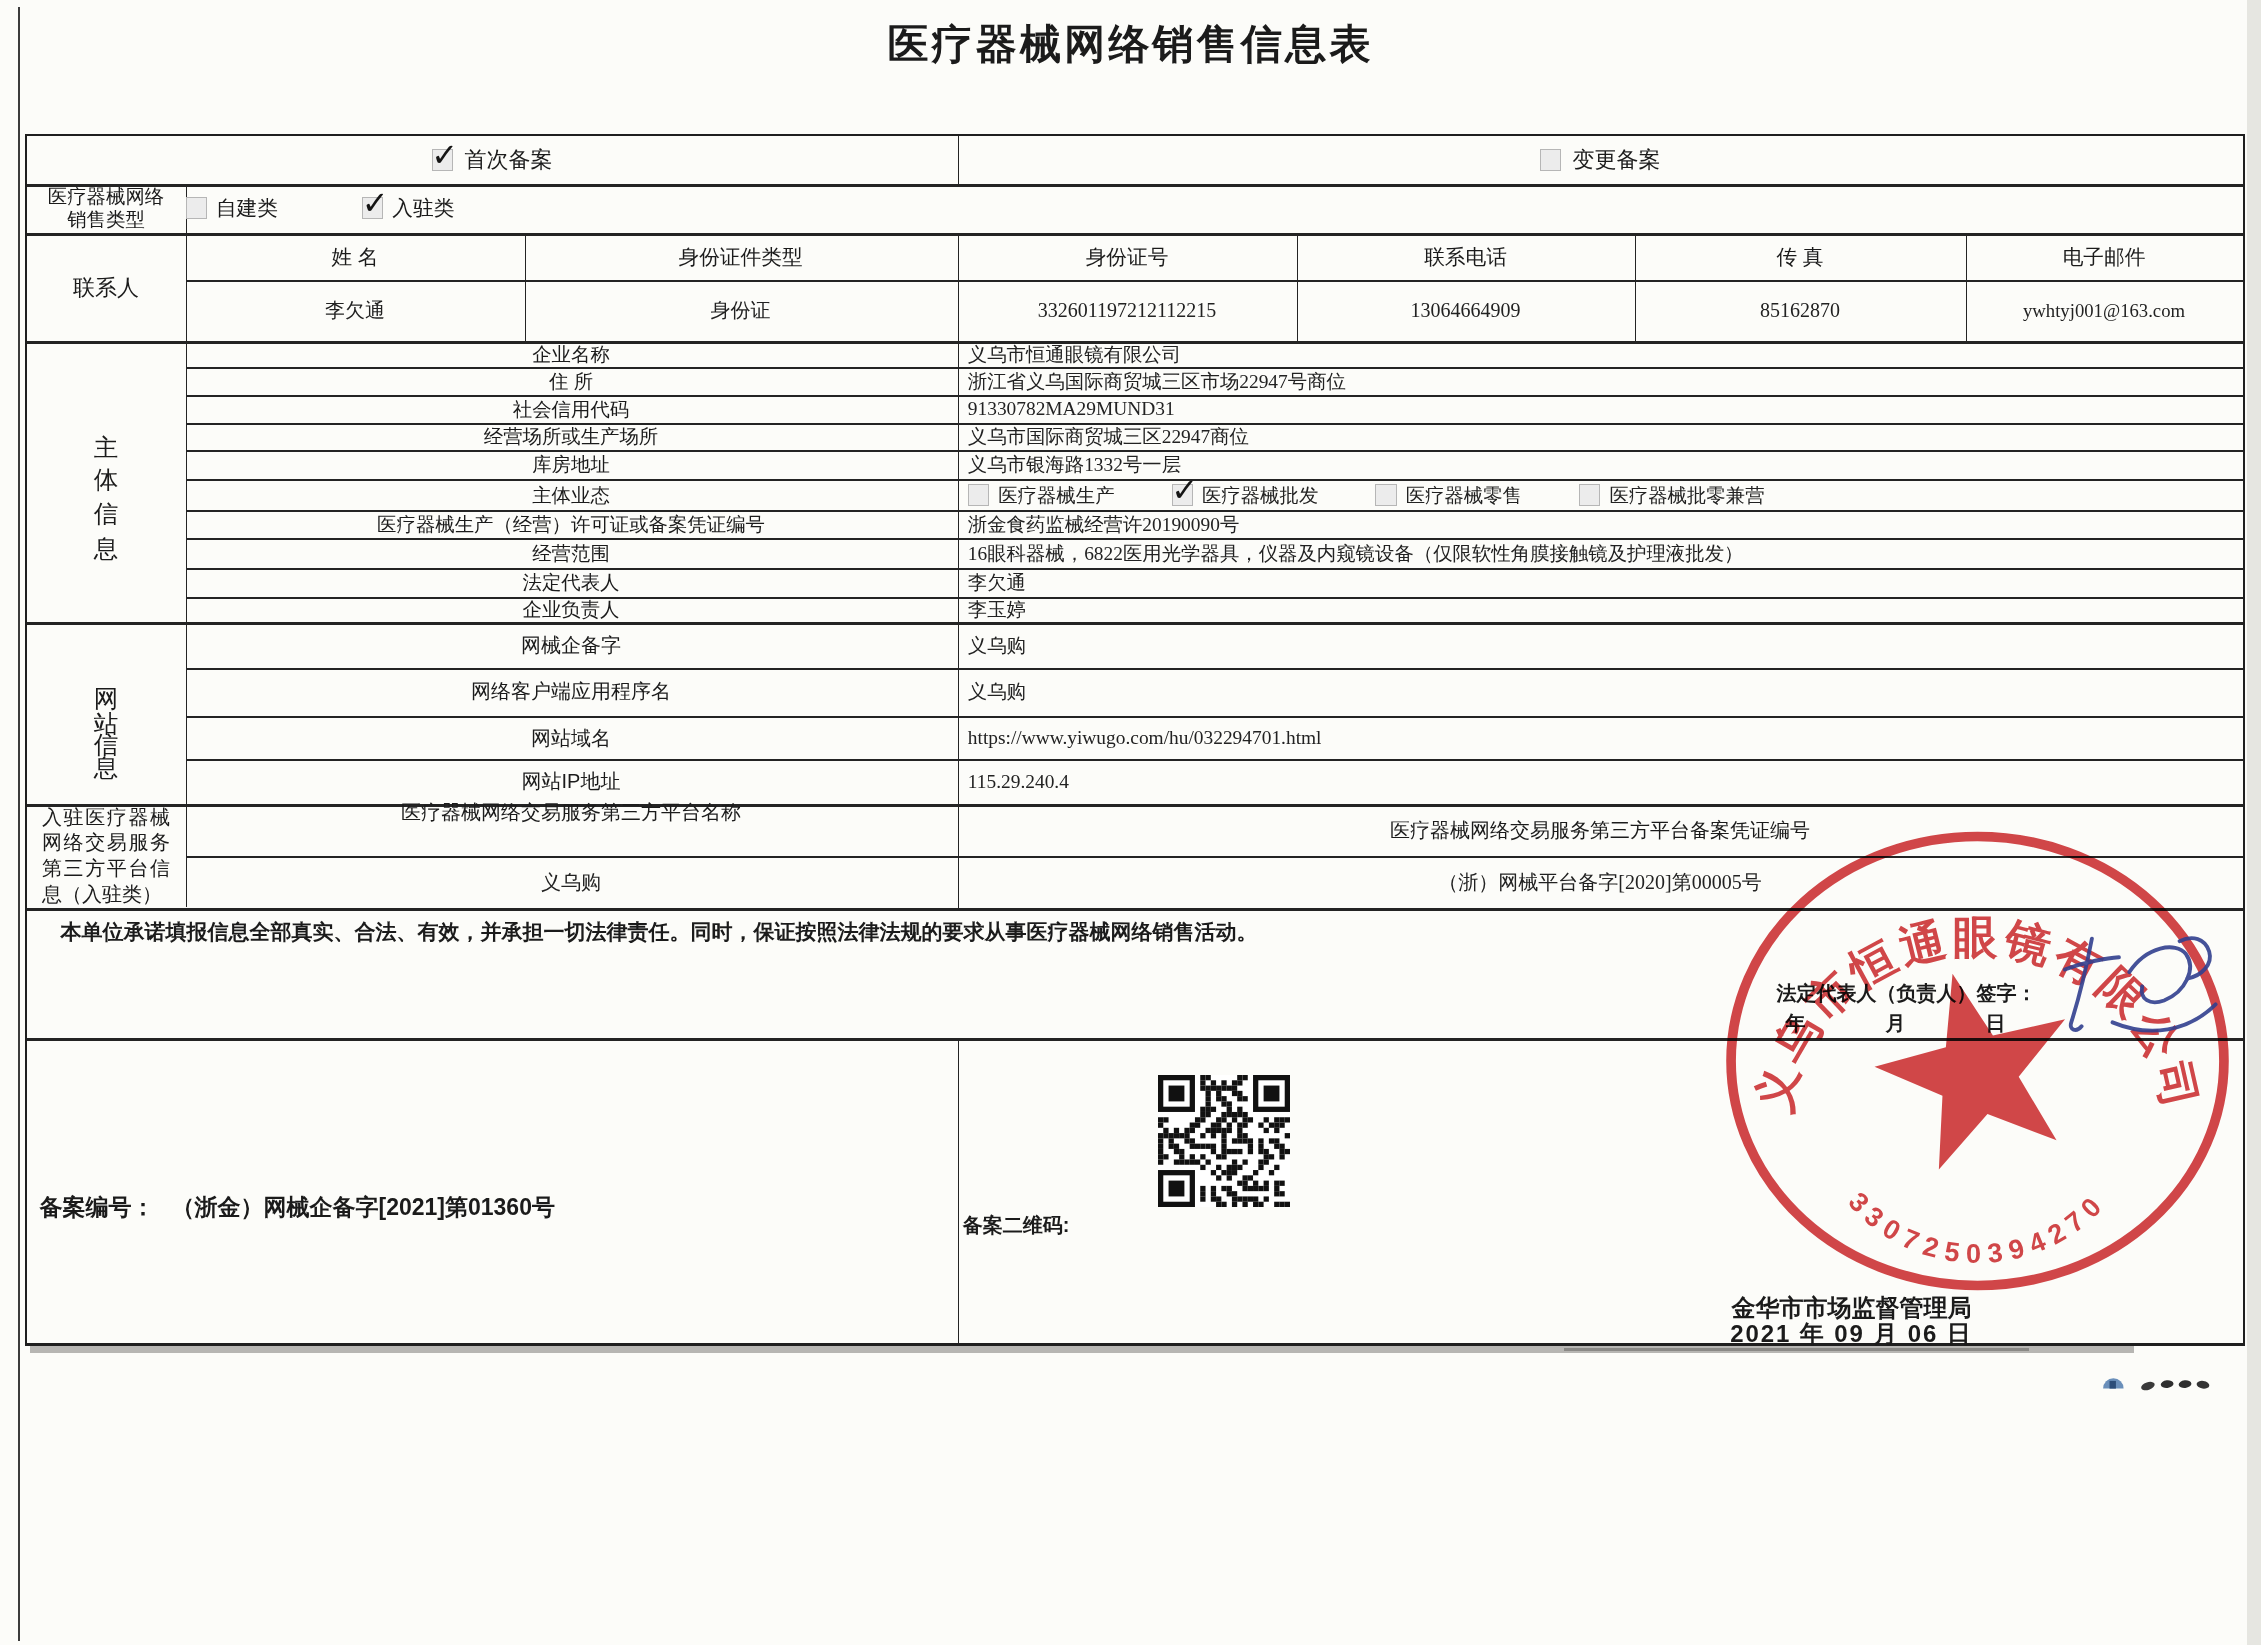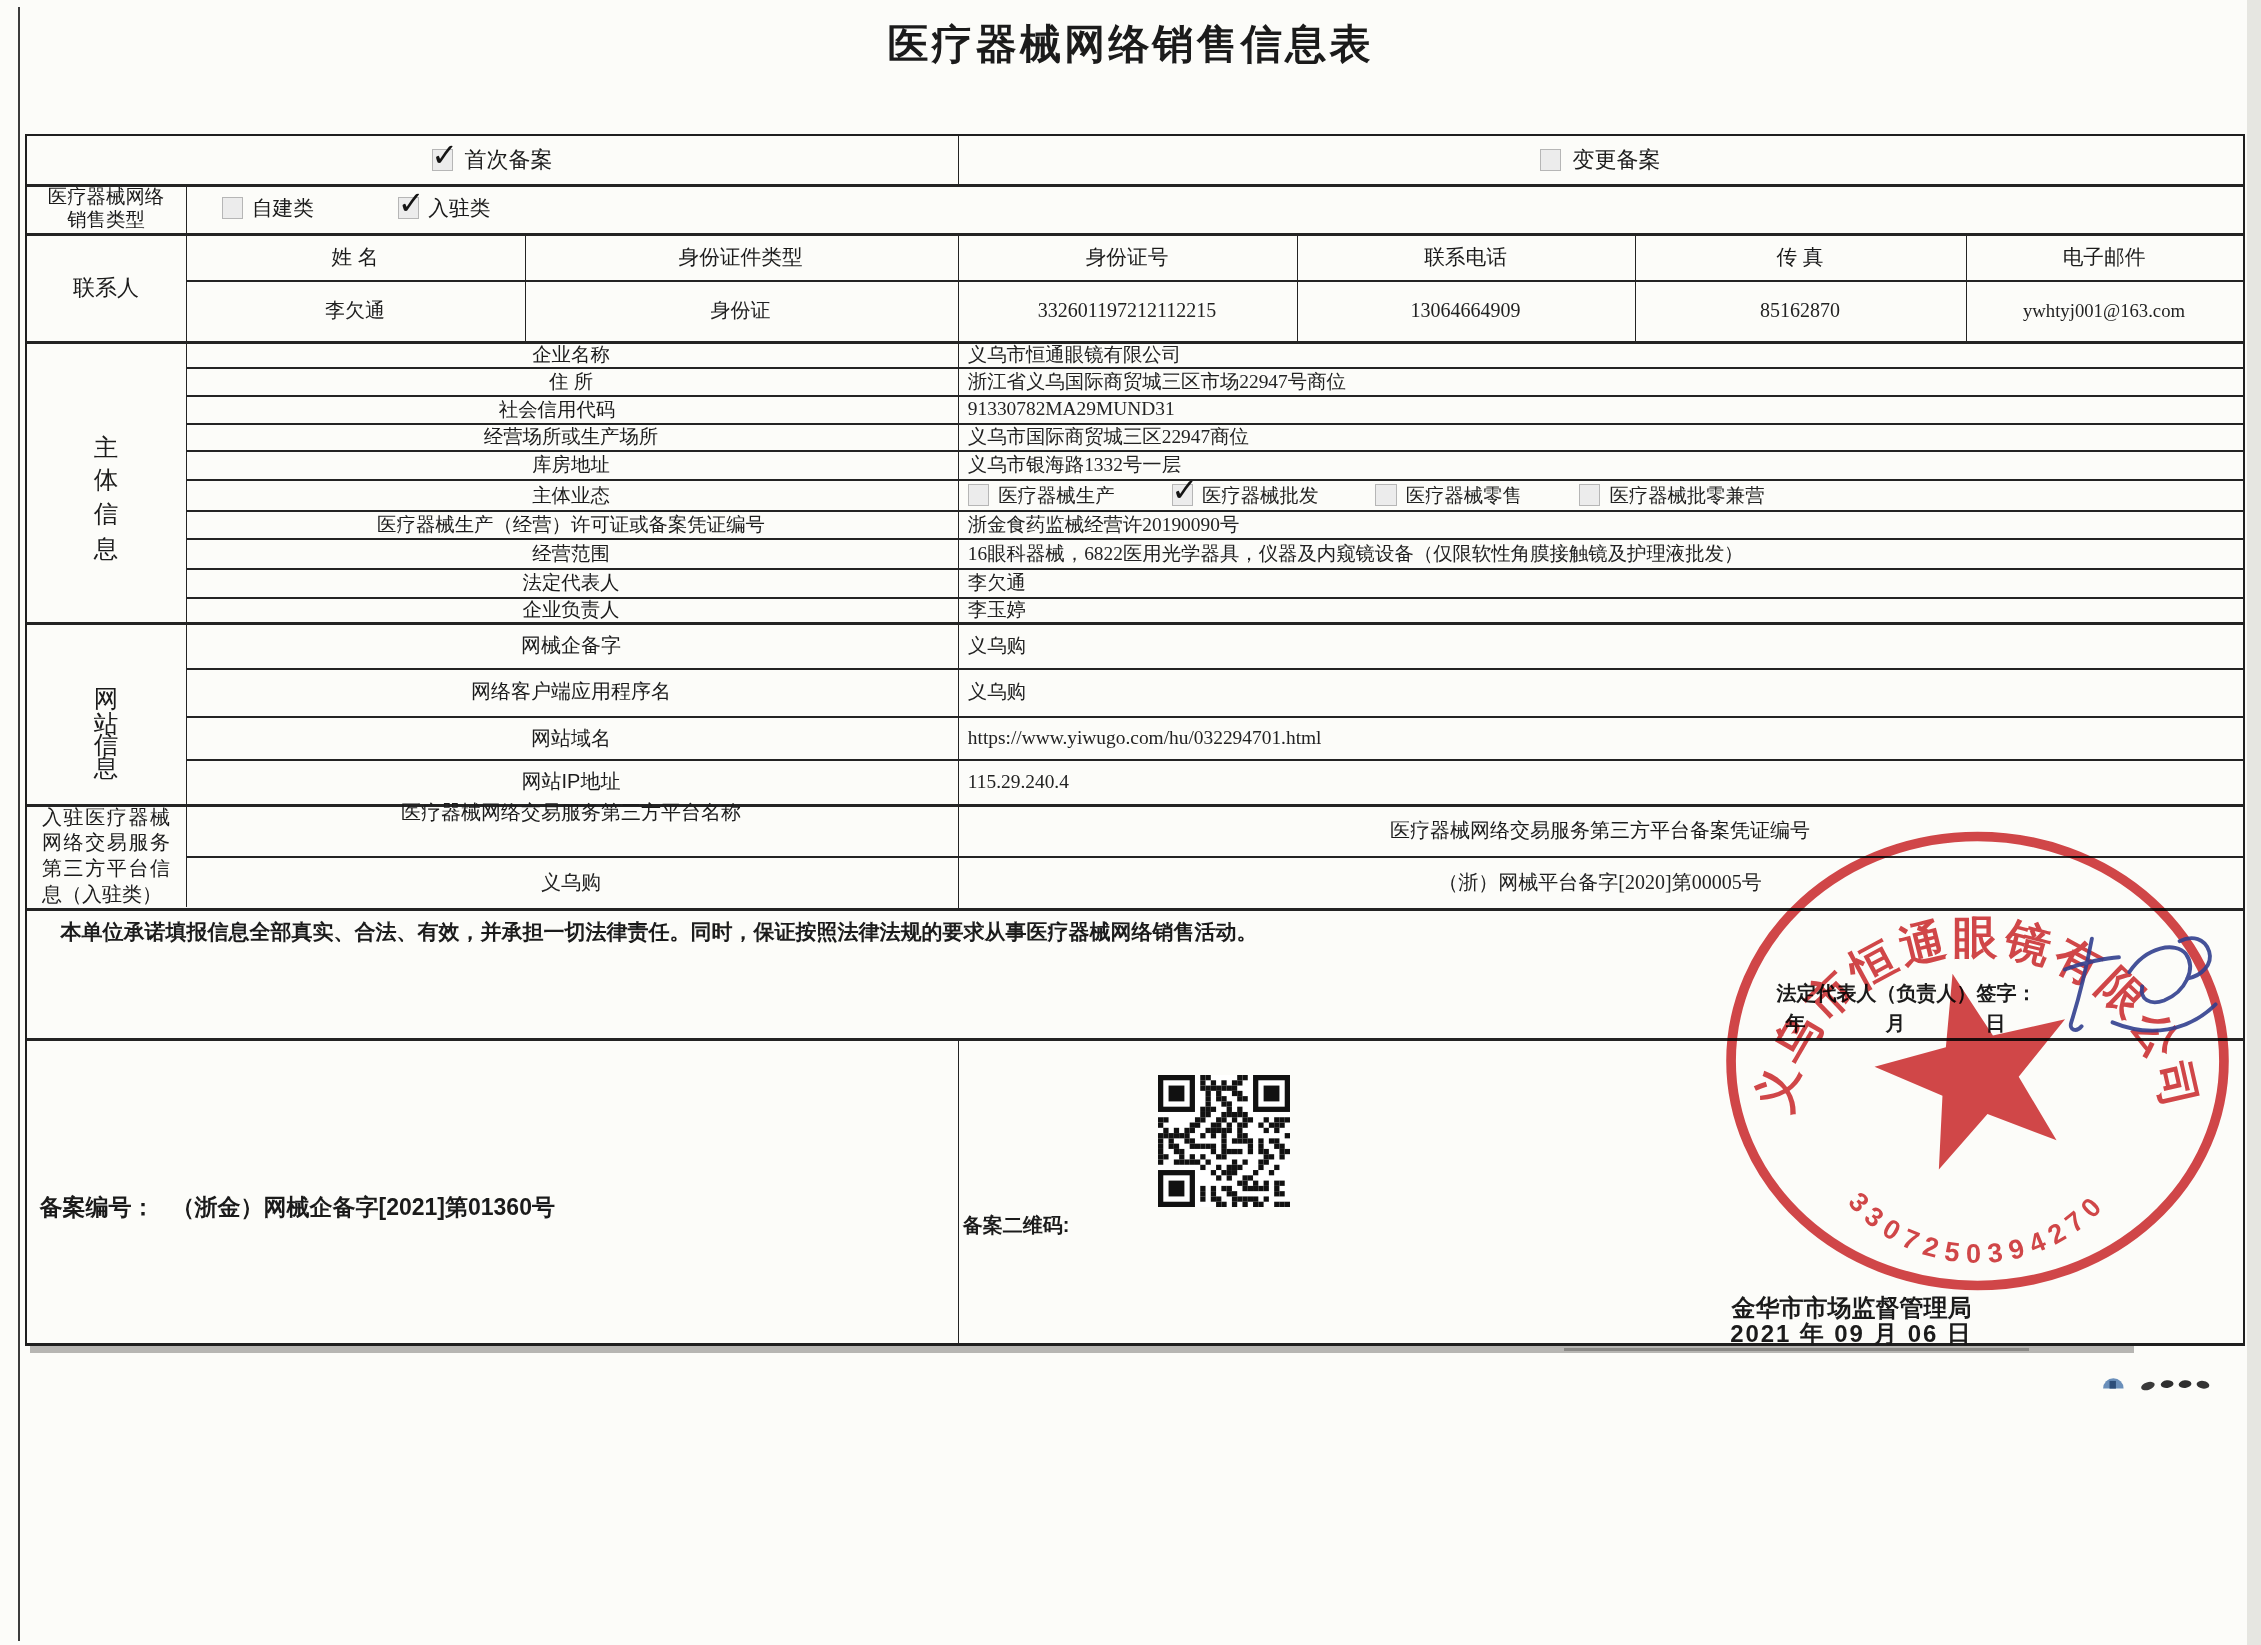--- a/index.html
+++ b/index.html
@@ -85,21 +85,21 @@
       <span>首次备案</span>
     </div>
     <div class="cell" style="left:931px;top:0;width:1285px;height:48px;gap:11.6px;font-size:22px;">
       <span class="cb"></span>
       <span>变更备案</span>
     </div>
 
     <div class="cell" style="left:0;top:48px;width:159px;height:48px;font-size:19.4px;line-height:1.2;">
       <span class="wrap" style="width:129px;text-align:center;">医疗器械网络销售类型</span>
     </div>
-    <div class="cell" style="left:159px;top:48px;width:2057px;height:48px;justify-content:flex-start;padding-left:36px;gap:84px;font-size:20.7px;box-sizing:border-box;">
+    <div class="cell" style="left:159px;top:48px;width:2057px;height:48px;justify-content:flex-start;gap:84px;font-size:20.7px;box-sizing:border-box;">
       <span class="cbgroup">
         <span class="cb"></span>
         <span>自建类</span>
       </span>
       <span class="cbgroup">
         <span class="cb checked"></span>
         <span>入驻类</span>
       </span>
     </div>
 
@@ -115,21 +115,21 @@
     <div class="cell val center" style="left:498px;top:144px;width:432px;height:61px;font-size:20px;">身份证</div>
     <div class="cell val center" style="left:931px;top:144px;width:339px;height:61px;font-size:20px;">332601197212112215</div>
     <div class="cell val center" style="left:1270px;top:144px;width:338px;height:61px;font-size:20px;">13064664909</div>
     <div class="cell val center" style="left:1608px;top:144px;width:331px;height:61px;font-size:20px;">85162870</div>
     <div class="cell val center" style="left:1939px;top:144px;width:277px;height:61px;font-size:18.7px;">ywhtyj001@163.com</div>
 
     <div class="cell vert" style="left:0;top:205px;width:159px;height:281px;font-size:24.5px;letter-spacing:34px;">主体信息</div>
 
     <div class="cell" style="left:159px;top:205px;width:771px;height:26px;font-size:19.4px;">企业名称</div>
     <div class="cell" style="left:159px;top:231px;width:771px;height:28px;font-size:19.4px;">住 所</div>
-    <div class="cell" style="left:145px;top:259px;width:771px;height:28px;font-size:19.4px;">社会信用代码</div>
+    <div class="cell" style="left:159px;top:259px;width:771px;height:28px;font-size:19.4px;">社会信用代码</div>
     <div class="cell" style="left:159px;top:287px;width:771px;height:26.5px;font-size:19.4px;">经营场所或生产场所</div>
     <div class="cell" style="left:159px;top:314px;width:771px;height:29px;font-size:19.4px;">库房地址</div>
     <div class="cell" style="left:159px;top:343px;width:771px;height:32px;font-size:19.4px;">主体业态</div>
     <div class="cell" style="left:159px;top:374px;width:771px;height:28px;font-size:19.4px;">医疗器械生产（经营）许可证或备案凭证编号</div>
     <div class="cell" style="left:159px;top:402px;width:771px;height:30px;font-size:19.4px;">经营范围</div>
     <div class="cell" style="left:159px;top:432px;width:771px;height:29px;font-size:19.4px;">法定代表人</div>
     <div class="cell" style="left:159px;top:461px;width:771px;height:24.5px;font-size:19.4px;">企业负责人</div>
 
     <div class="cell val" style="left:931px;top:205px;width:1285px;height:26px;font-size:19.4px;">义乌市恒通眼镜有限公司</div>
     <div class="cell val" style="left:931px;top:231px;width:1285px;height:28px;font-size:19.4px;">浙江省义乌国际商贸城三区市场22947号商位</div>

